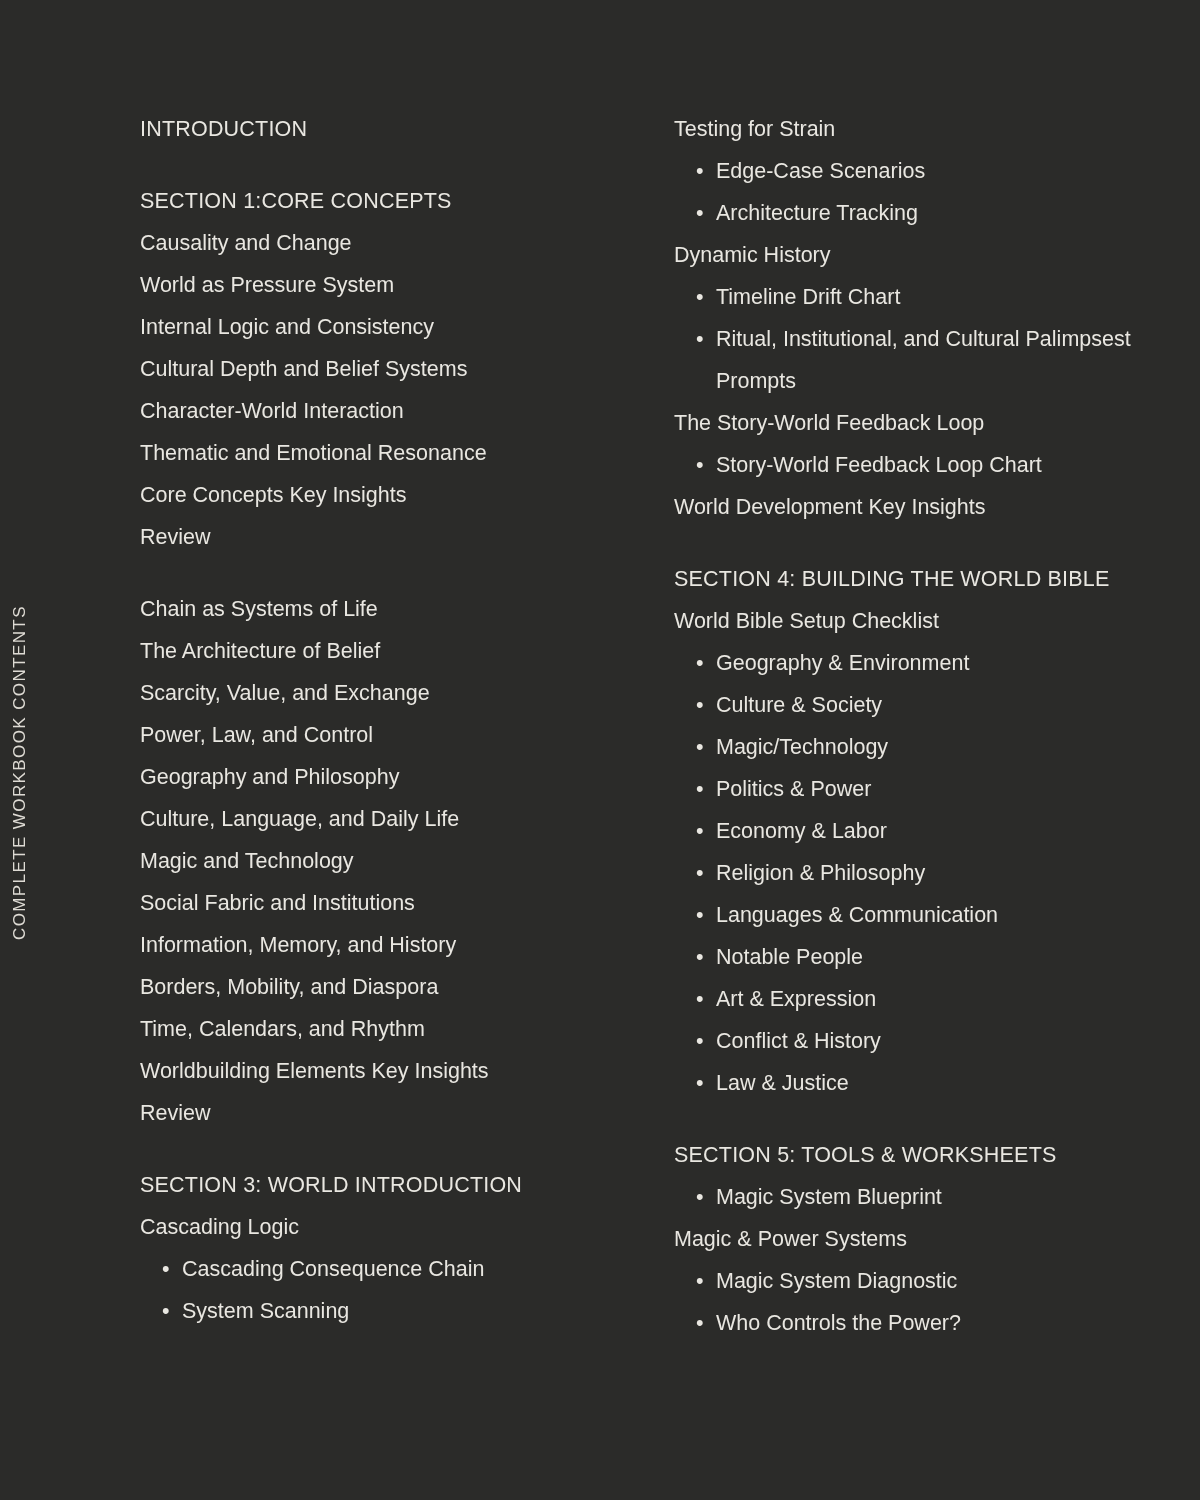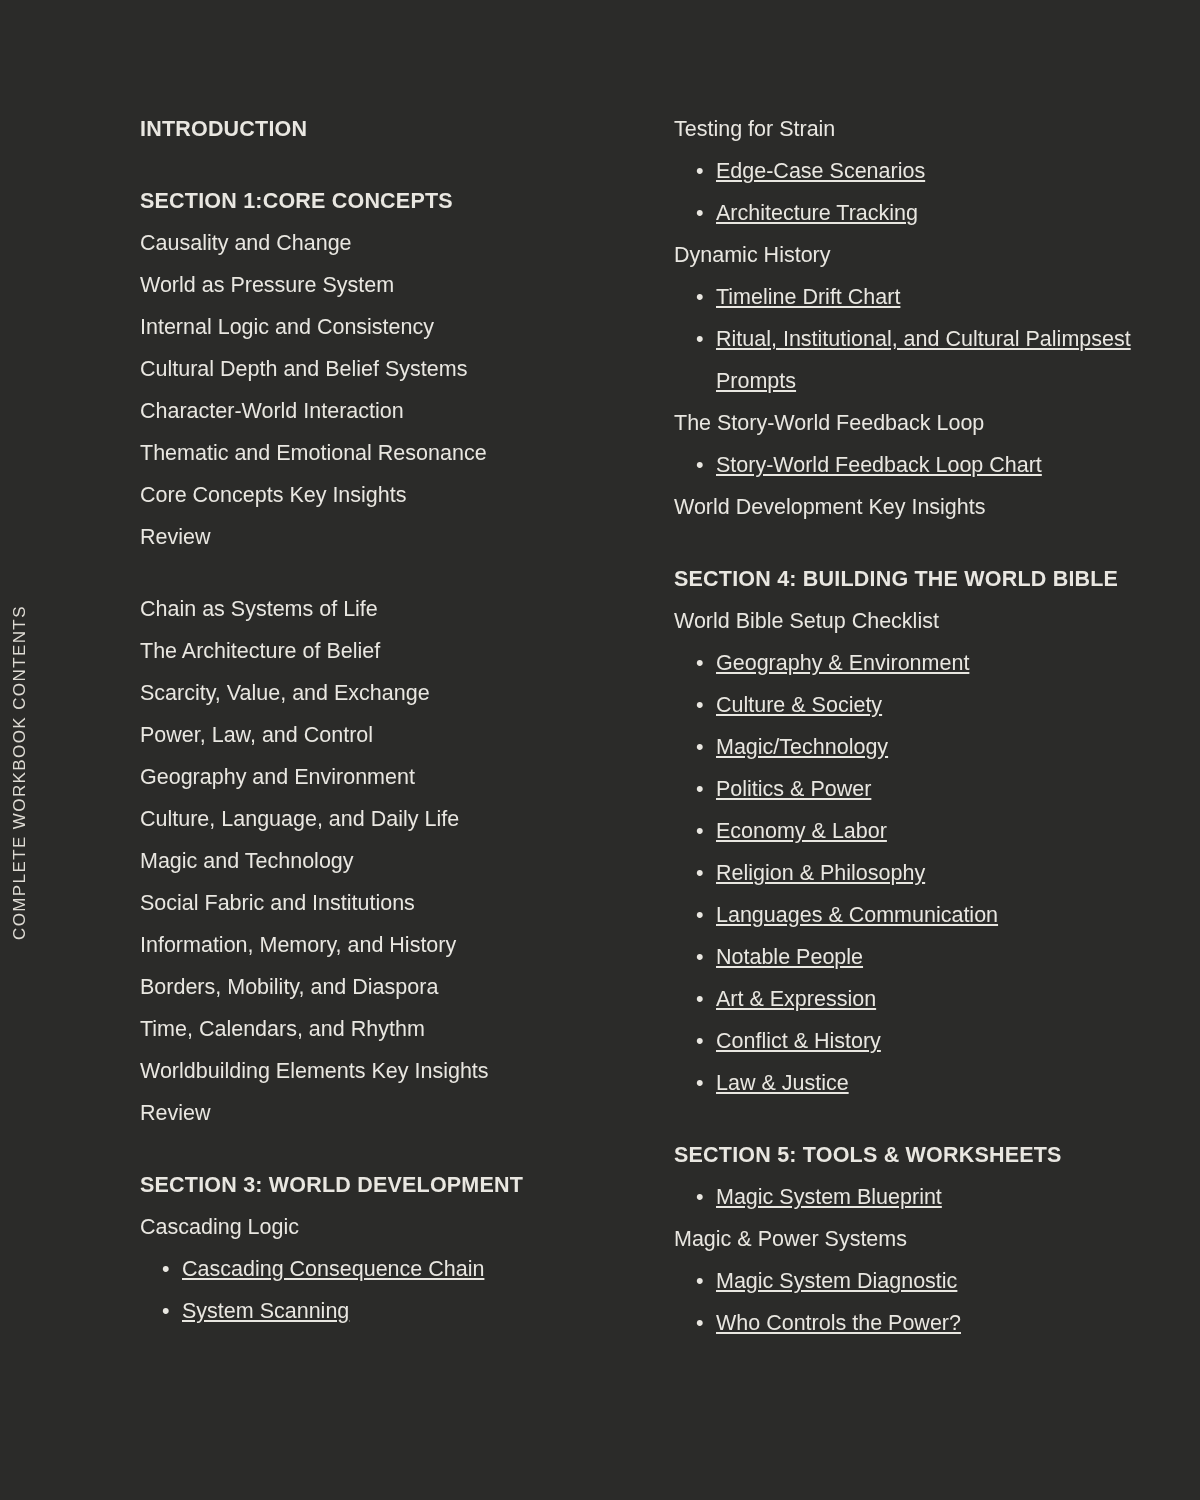--- a/index.html
+++ b/index.html
@@ -52,29 +52,27 @@
   }
 
   .entry {
     font-size: 21.5px;
     line-height: 42px;
     color: #e9e7e1;
     white-space: nowrap;
   }
   .entry.heading {
     letter-spacing: 0.2px;
-    font-weight: bold;
   }
   .entry.wrap {
     white-space: normal;
   }
   .entry.sub {
     padding-left: 42px;
     position: relative;
-    text-decoration: underline;
   }
   .entry.sub::before {
     content: "•";
     position: absolute;
     left: 22px;
     top: 0;
     color: #e9e7e1;
   }
   .gap-md { height: 30px; }
 </style>
@@ -96,31 +94,31 @@
       <div class="entry">Cultural Depth and Belief Systems</div>
       <div class="entry">Character-World Interaction</div>
       <div class="entry">Thematic and Emotional Resonance</div>
       <div class="entry">Core Concepts Key Insights</div>
       <div class="entry">Review</div>
       <div class="gap-md"></div>
       <div class="entry">Chain as Systems of Life</div>
       <div class="entry">The Architecture of Belief</div>
       <div class="entry">Scarcity, Value, and Exchange</div>
       <div class="entry">Power, Law, and Control</div>
-      <div class="entry">Geography and Environment</div>
+      <div class="entry">Geography and Philosophy</div>
       <div class="entry">Culture, Language, and Daily Life</div>
       <div class="entry">Magic and Technology</div>
       <div class="entry">Social Fabric and Institutions</div>
       <div class="entry">Information, Memory, and History</div>
       <div class="entry">Borders, Mobility, and Diaspora</div>
       <div class="entry">Time, Calendars, and Rhythm</div>
       <div class="entry">Worldbuilding Elements Key Insights</div>
       <div class="entry">Review</div>
       <div class="gap-md"></div>
-      <div class="entry heading">SECTION 3: WORLD DEVELOPMENT</div>
+      <div class="entry heading">SECTION 3: WORLD INTRODUCTION</div>
       <div class="entry">Cascading Logic</div>
       <div class="entry sub">Cascading Consequence Chain</div>
       <div class="entry sub">System Scanning</div>
     </div>
   <div class="col" id="col-right">
       <div class="entry">Testing for Strain</div>
       <div class="entry sub">Edge-Case Scenarios</div>
       <div class="entry sub">Architecture Tracking</div>
       <div class="entry">Dynamic History</div>
       <div class="entry sub">Timeline Drift Chart</div>

